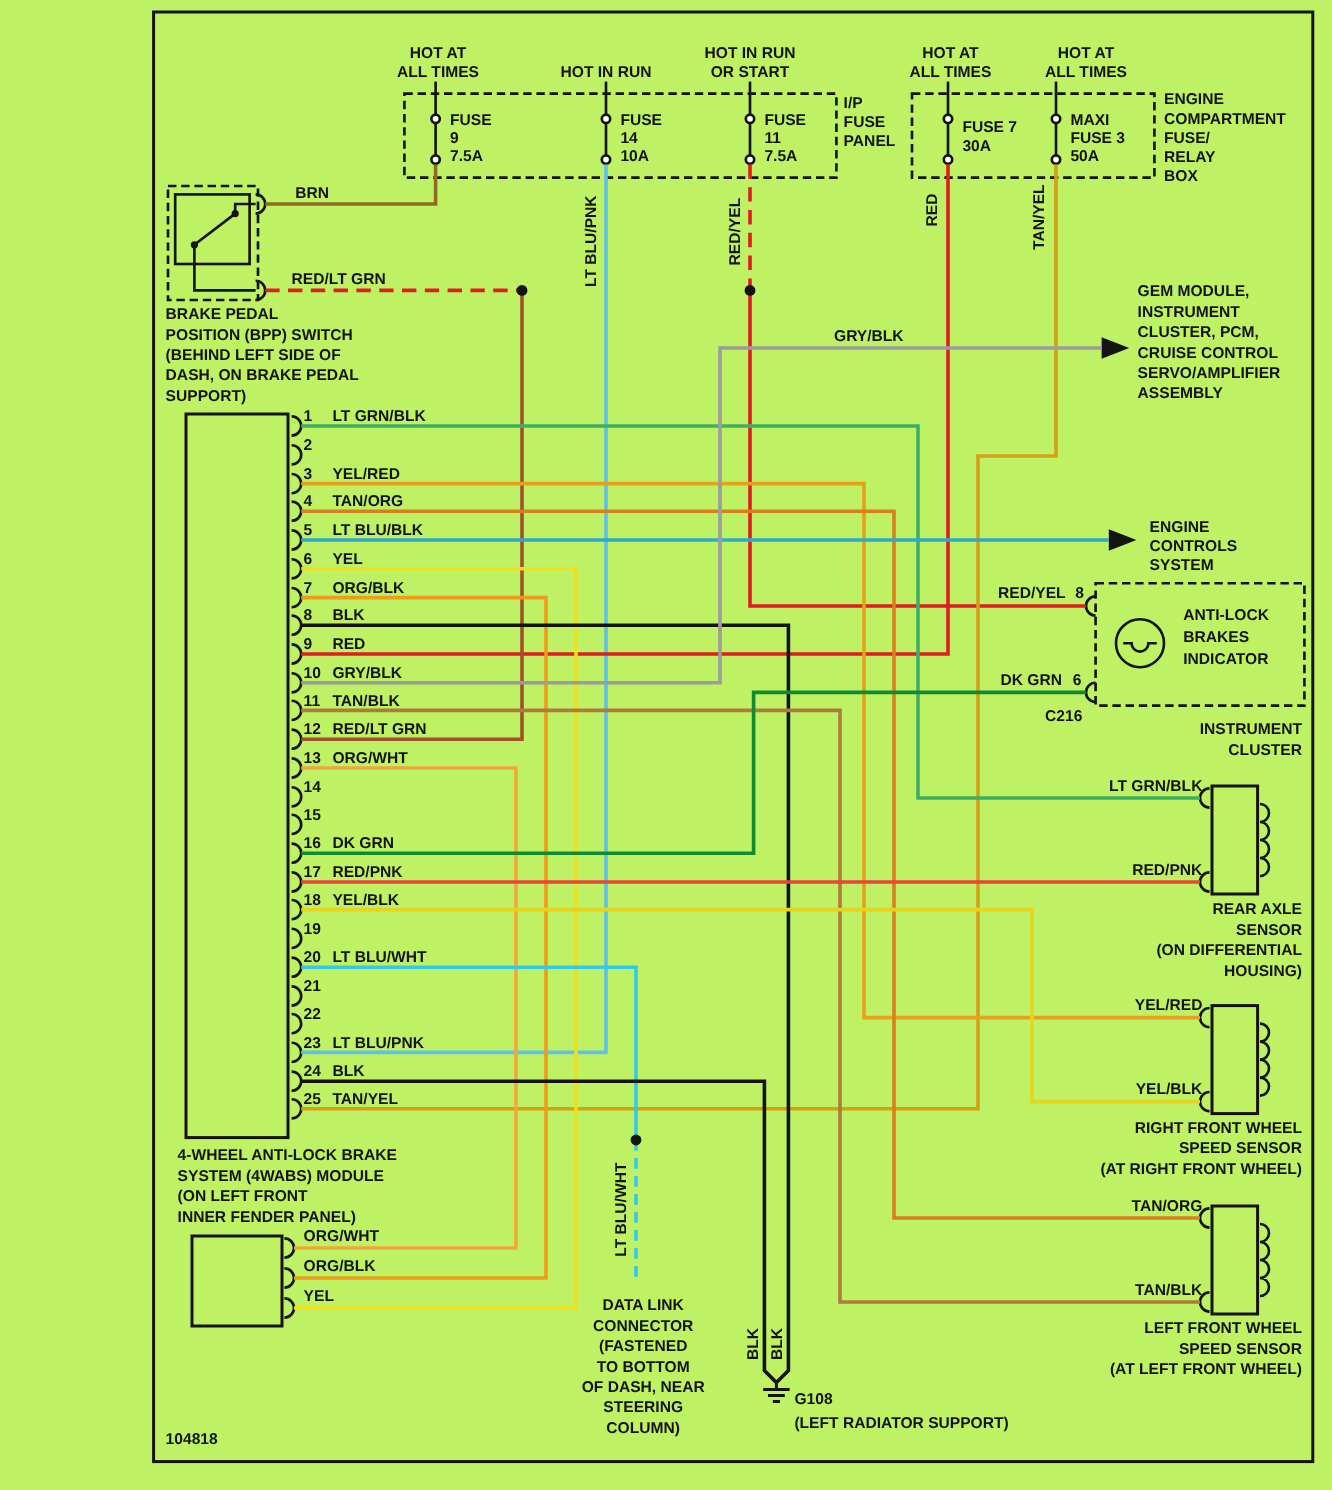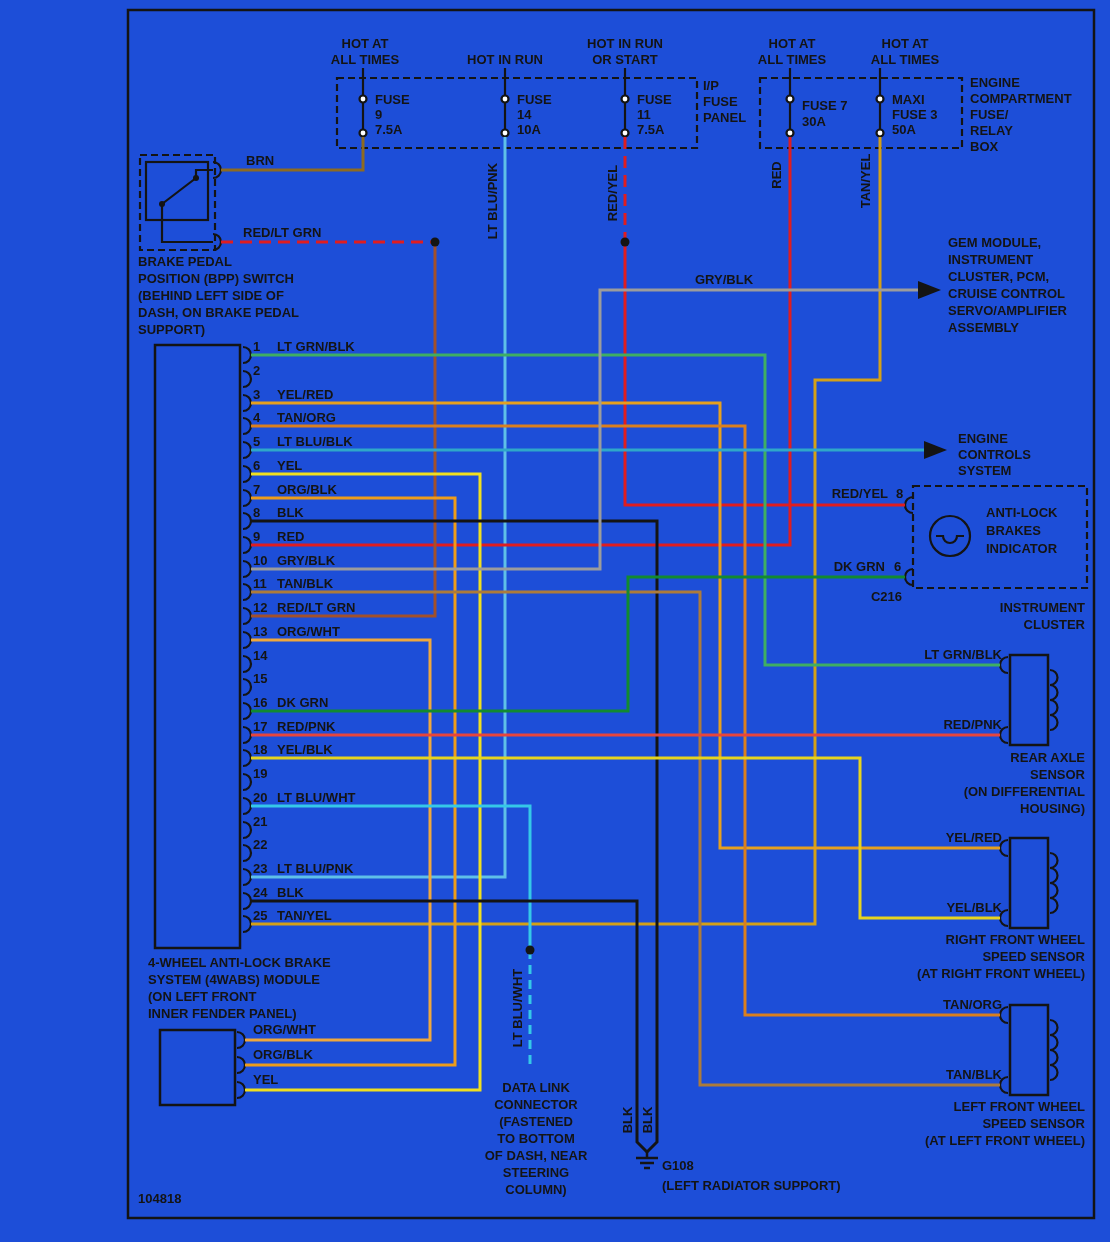--- a/index.html
+++ b/index.html
@@ -1,16 +1,16 @@
 <!DOCTYPE html>
 <html><head>
 <meta charset="utf-8">
 <style>
   html,body{margin:0;padding:0;background:#fff}
-  .page{width:1110px;height:1242px;position:relative;background:#1d4ed8}
+  .page{width:1110px;height:1242px;position:relative;background:#bef264}
   svg text{font-family:"Liberation Sans","DejaVu Sans",sans-serif;font-weight:700;font-size:13px;fill:#141414}
   .tm{text-anchor:middle}
   .te{text-anchor:end}
   .k{stroke:#141414;fill:none;stroke-width:2.2}
   .kb{stroke:#141414;fill:none;stroke-width:2.5}
   .dashbox{stroke-dasharray:7 4}
   .wfill{fill:#fff}
   .wire{fill:none;stroke-width:3}
   .wired{fill:none;stroke-width:3;stroke-dasharray:12 7}
   .wirecd{fill:none;stroke-width:3;stroke-dasharray:9 6}

